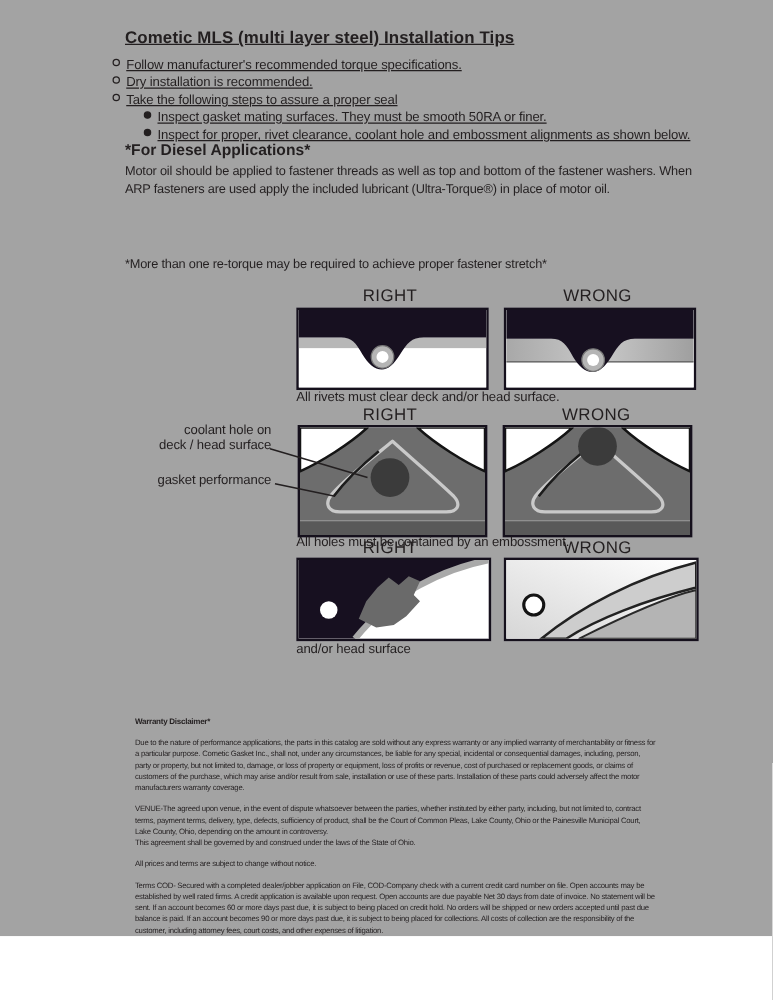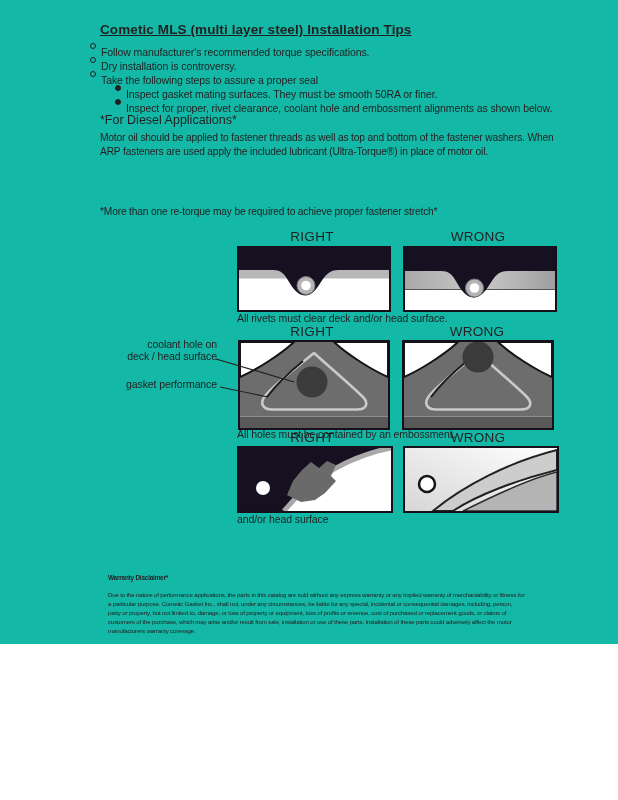--- a/index.html
+++ b/index.html
@@ -1,31 +1,31 @@
 <!DOCTYPE html>
 <html><head>
 <meta charset="utf-8">
 <style>
   html,body{margin:0;padding:0;background:#ffffff;}
-  .page{position:relative;width:618px;height:644px;background:#14b8a6;
+  .page{position:relative;width:618px;height:749px;background:#a3a3a3;
         font-family:"Liberation Sans",sans-serif;color:#231f20;overflow:hidden;}
 
   
   [data-name="page-title"]{position:absolute;left:100px;top:22px;margin:0;
         font-size:13.5px;font-weight:bold;text-decoration:underline;letter-spacing:.1px;}
   [data-name="tips-list"]{position:absolute;left:90px;top:45px;width:480px;
         font-size:10.5px;line-height:14px;letter-spacing:-.1px;}
-  .b{display:flex;align-items:flex-start;}
+  .b{display:flex;align-items:center;text-decoration:underline;}
   .mk{width:4px;height:4px;border-radius:50%;flex:none;margin-right:5px;position:relative;top:-2px;}
   .mk.o{border:1px solid #231f20;}
   .mk.f{background:#231f20;border:1px solid #231f20;}
   .l2{margin-left:25px;}
 
   
-  [data-name="diesel-heading"]{position:absolute;left:100px;top:113px;margin:0;font-size:12.5px;font-weight:normal;}
+  [data-name="diesel-heading"]{position:absolute;left:100px;top:113px;margin:0;font-size:12.5px;font-weight:bold;}
   .para{position:absolute;left:100px;width:458px;margin:0;font-size:10.2px;line-height:14px;letter-spacing:-.15px;}
   [data-name="diesel-para-1"]{top:131px;}
   [data-name="diesel-para-2"]{top:163px;}
   [data-name="diesel-para-3"]{top:205px;}
 
   
   .dglabel{position:absolute;width:150px;text-align:center;font-size:13.5px;letter-spacing:.3px;}
   .box{position:absolute;border:2px solid #15101c;background:#fff;}
   .box svg{display:block;}
   .caption{position:absolute;left:237px;font-size:10.5px;line-height:13px;letter-spacing:-.1px;}
@@ -66,21 +66,21 @@
 
   <h1 data-name="page-title">Cometic MLS (multi layer steel) Installation Tips</h1>
 
   <div data-name="tips-list">
     <div class="b l1" data-name="tip-item">
       <span class="mk o" data-name="open-bullet-icon"></span>
       <span data-name="tip-text">Follow manufacturer's recommended torque specifications.</span>
     </div>
     <div class="b l1" data-name="tip-item">
       <span class="mk o" data-name="open-bullet-icon"></span>
-      <span data-name="tip-text">Dry installation is controversy.</span>
+      <span data-name="tip-text">Dry installation is recommended.</span>
     </div>
     <div class="b l1" data-name="tip-item">
       <span class="mk o" data-name="open-bullet-icon"></span>
       <span data-name="tip-text">Take the following steps to assure a proper seal</span>
     </div>
     <div class="b l2" data-name="tip-sub-item">
       <span class="mk f" data-name="filled-bullet-icon"></span>
       <span data-name="tip-text">Inspect gasket mating surfaces.  They must be smooth 50RA or finer.</span>
     </div>
     <div class="b l2" data-name="tip-sub-item">

